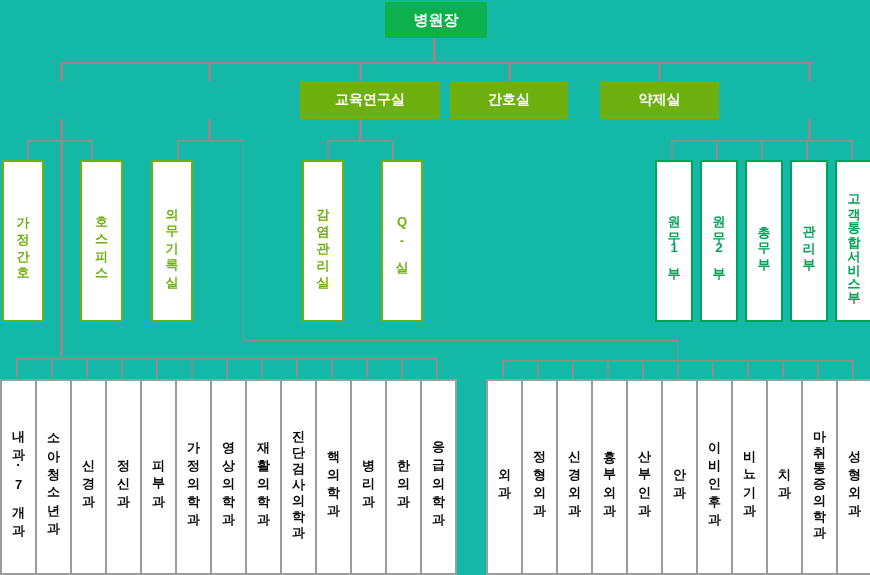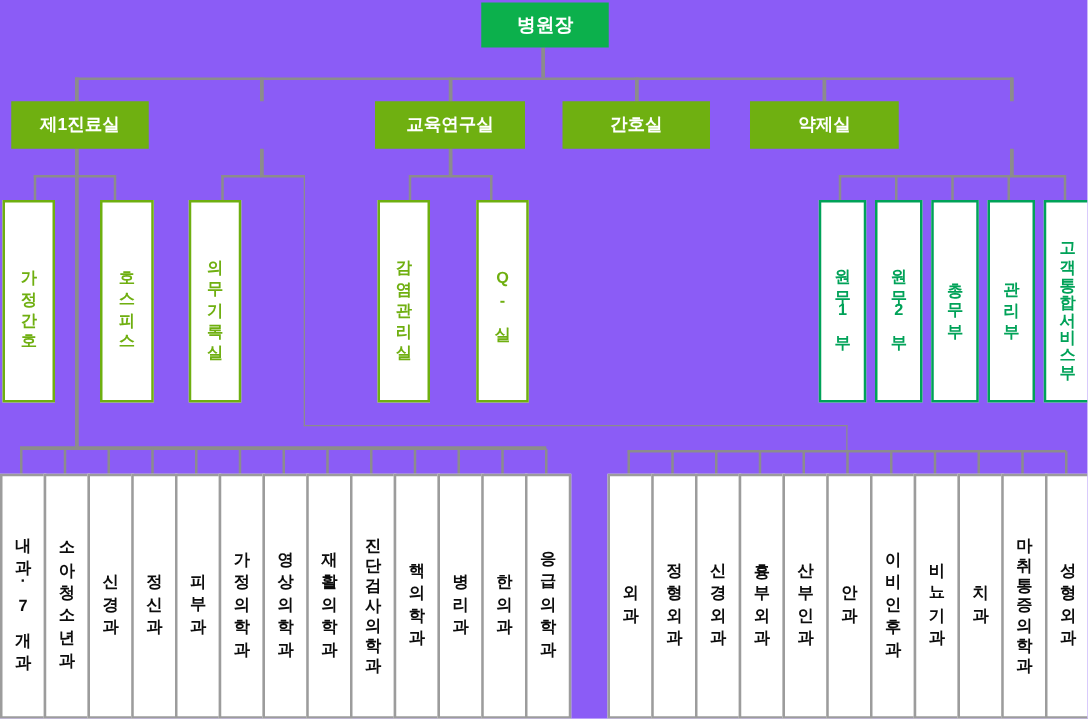--- a/index.html
+++ b/index.html
@@ -1,17 +1,17 @@
 <!DOCTYPE html>
 <html><head>
 <meta charset="utf-8">
 <style>
   html,body{margin:0;padding:0;background:#ffffff;}
   #canvas{
-    position:relative;width:870px;height:575px;background:#8b5cf6;overflow:hidden;
+    position:relative;width:870px;height:575px;background:#14b8a6;overflow:hidden;
     font-family:"Liberation Sans","DejaVu Sans",sans-serif;
   }
   
   .ln{position:absolute;background:#8c8c8c;}
   
   .rootbox{
     position:absolute;left:385px;top:2px;width:102px;height:36px;
     background:#0cb04c;color:#ffffff;font-weight:bold;font-size:15px;
     display:flex;align-items:center;justify-content:center;
   }
@@ -98,24 +98,21 @@
   <div class="ln" style="left:712px;top:361px;width:1.5px;height:18px;"></div>
   <div class="ln" style="left:747px;top:361px;width:1.5px;height:18px;"></div>
   <div class="ln" style="left:782px;top:361px;width:1.5px;height:18px;"></div>
   <div class="ln" style="left:817px;top:361px;width:1.5px;height:18px;"></div>
   <div class="ln" style="left:852px;top:361px;width:1.5px;height:18px;"></div>
 
   <div class="rootbox">
     <span>병원장</span>
   </div>
 
-  <div class="office" style="left:9px;width:110px;">
-    <span>제1진료실</span>
-  </div>
-  <div class="office" style="left:300px;width:120px;">
+  <div class="office" style="left:300px;width:140px;">
     <span>교육연구실</span>
   </div>
   <div class="office" style="left:450px;width:118px;">
     <span>간호실</span>
   </div>
   <div class="office" style="left:600px;width:119px;">
     <span>약제실</span>
   </div>
 
   <div class="vbox sub" style="left:2px;width:38px;">

